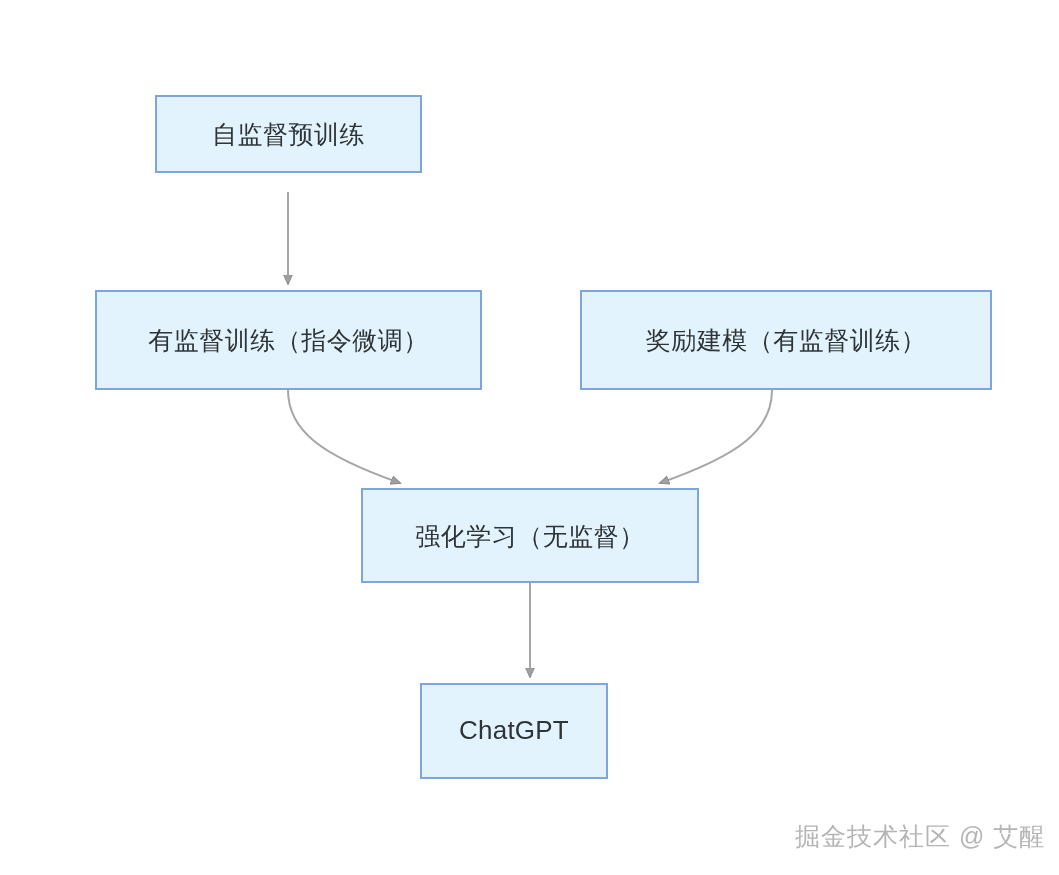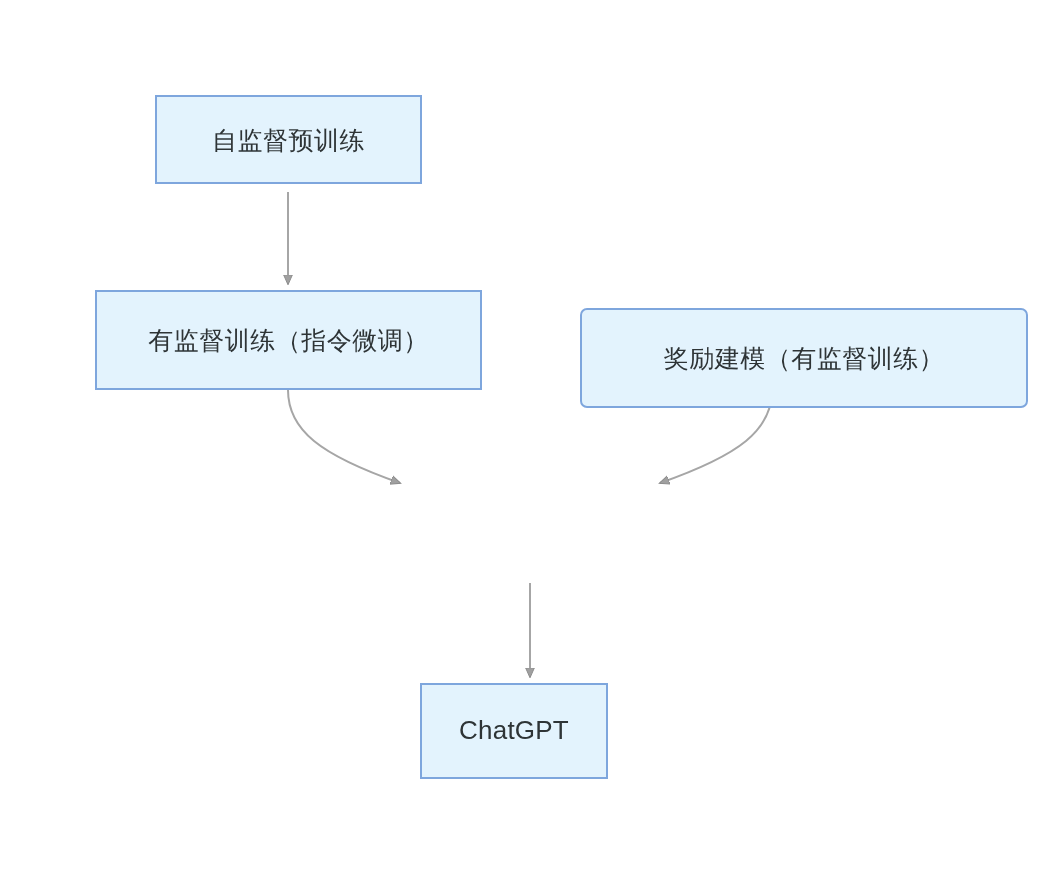--- a/index.html
+++ b/index.html
@@ -39,23 +39,23 @@
     color: #2e3436;
     font-size: 25px;
     line-height: 1.2;
     letter-spacing: 0.5px;
     white-space: nowrap;
   }
   .node.latin .node-label {
     font-size: 26px;
     letter-spacing: 0.2px;
   }
-  #node-pretrain   { left: 155px; top: 95px;  width: 267px; height: 89px; justify-content: center; }
+  #node-pretrain   { left: 155px; top: 95px;  width: 267px; height: 78px; justify-content: center; }
   #node-sft        { left: 95px;  top: 290px; width: 387px; height: 100px; text-align: right; }
-  #node-reward     { left: 580px; top: 308px; width: 448px; height: 100px; border-radius: 7px; }
+  #node-reward     { left: 580px; top: 290px; width: 412px; height: 100px; }
   #node-rl         { left: 361px; top: 488px; width: 338px; height: 95px; }
   #node-chatgpt    { left: 420px; top: 683px; width: 188px; height: 96px; }
 
   #watermark {
     position: absolute;
     left: 795px;
     top: 820px;
     font-size: 25px;
     color: #b5b5b5;
     letter-spacing: 1px;
@@ -89,19 +89,23 @@
   </div>
 
   <div class="node" id="node-sft">
     <span class="node-label">有监督训练（指令微调）</span>
   </div>
 
   <div class="node" id="node-reward">
     <span class="node-label">奖励建模（有监督训练）</span>
   </div>
 
+  <div class="node" id="node-rl">
+    <span class="node-label">强化学习（无监督）</span>
+  </div>
 
   <div class="node latin" id="node-chatgpt">
     <span class="node-label">ChatGPT</span>
   </div>
 
+  <div id="watermark">掘金技术社区 @ 艾醒</div>
 
 </div>
 
 </body></html>

